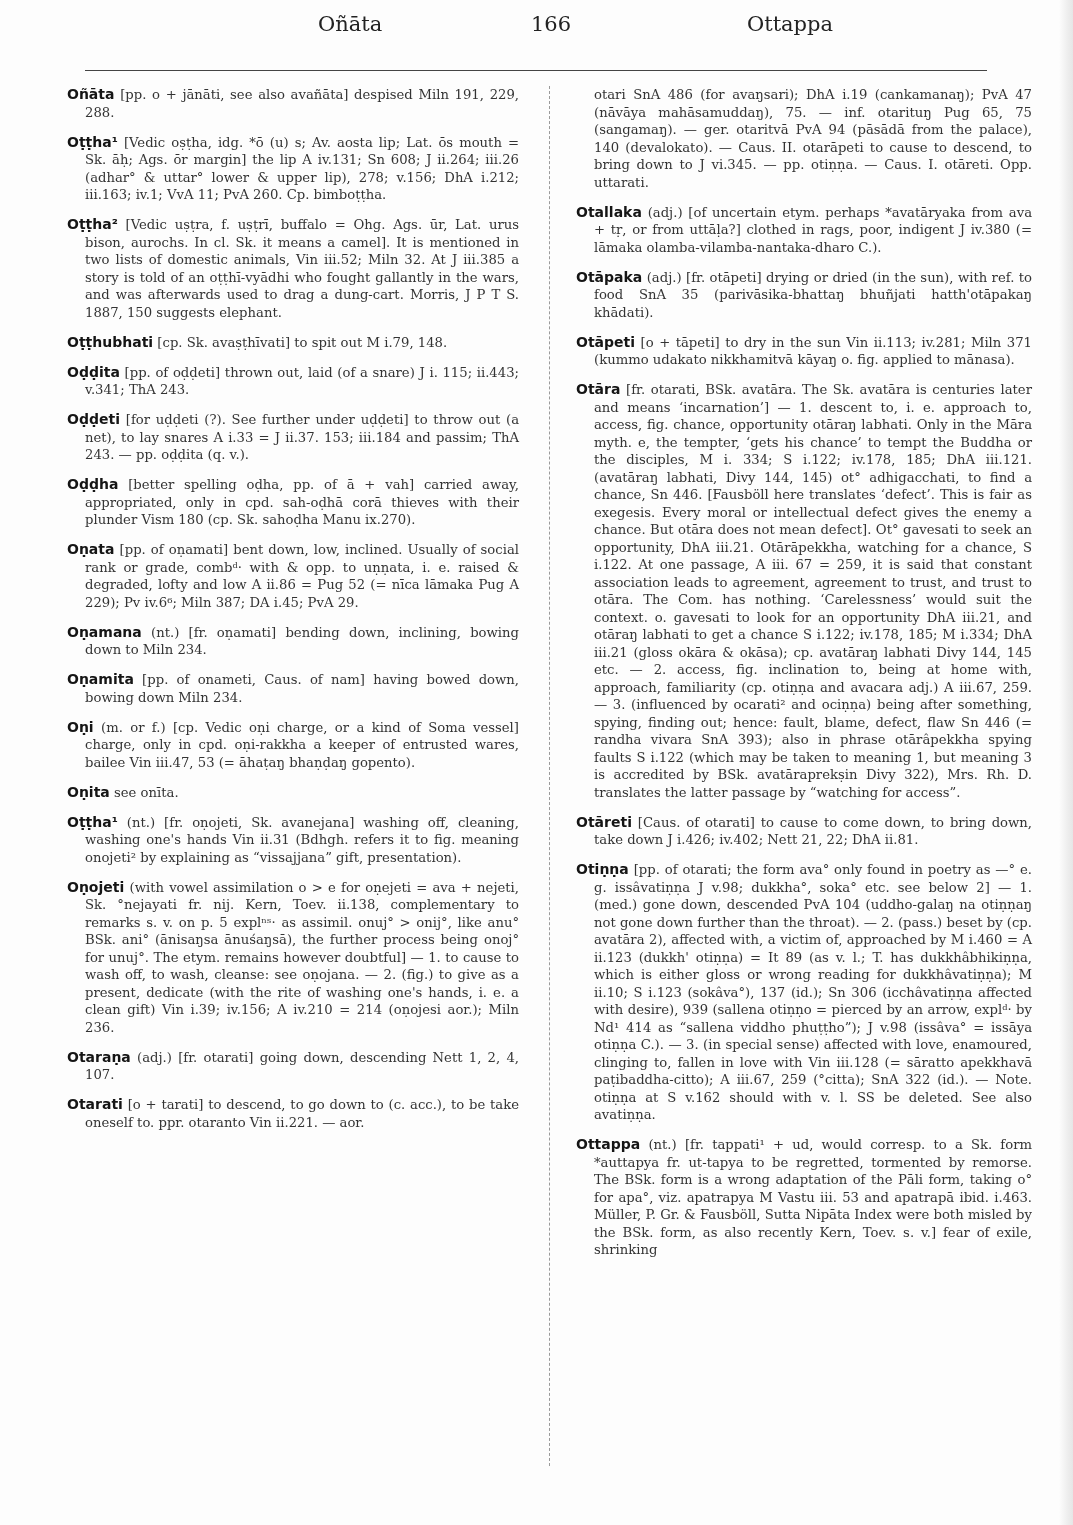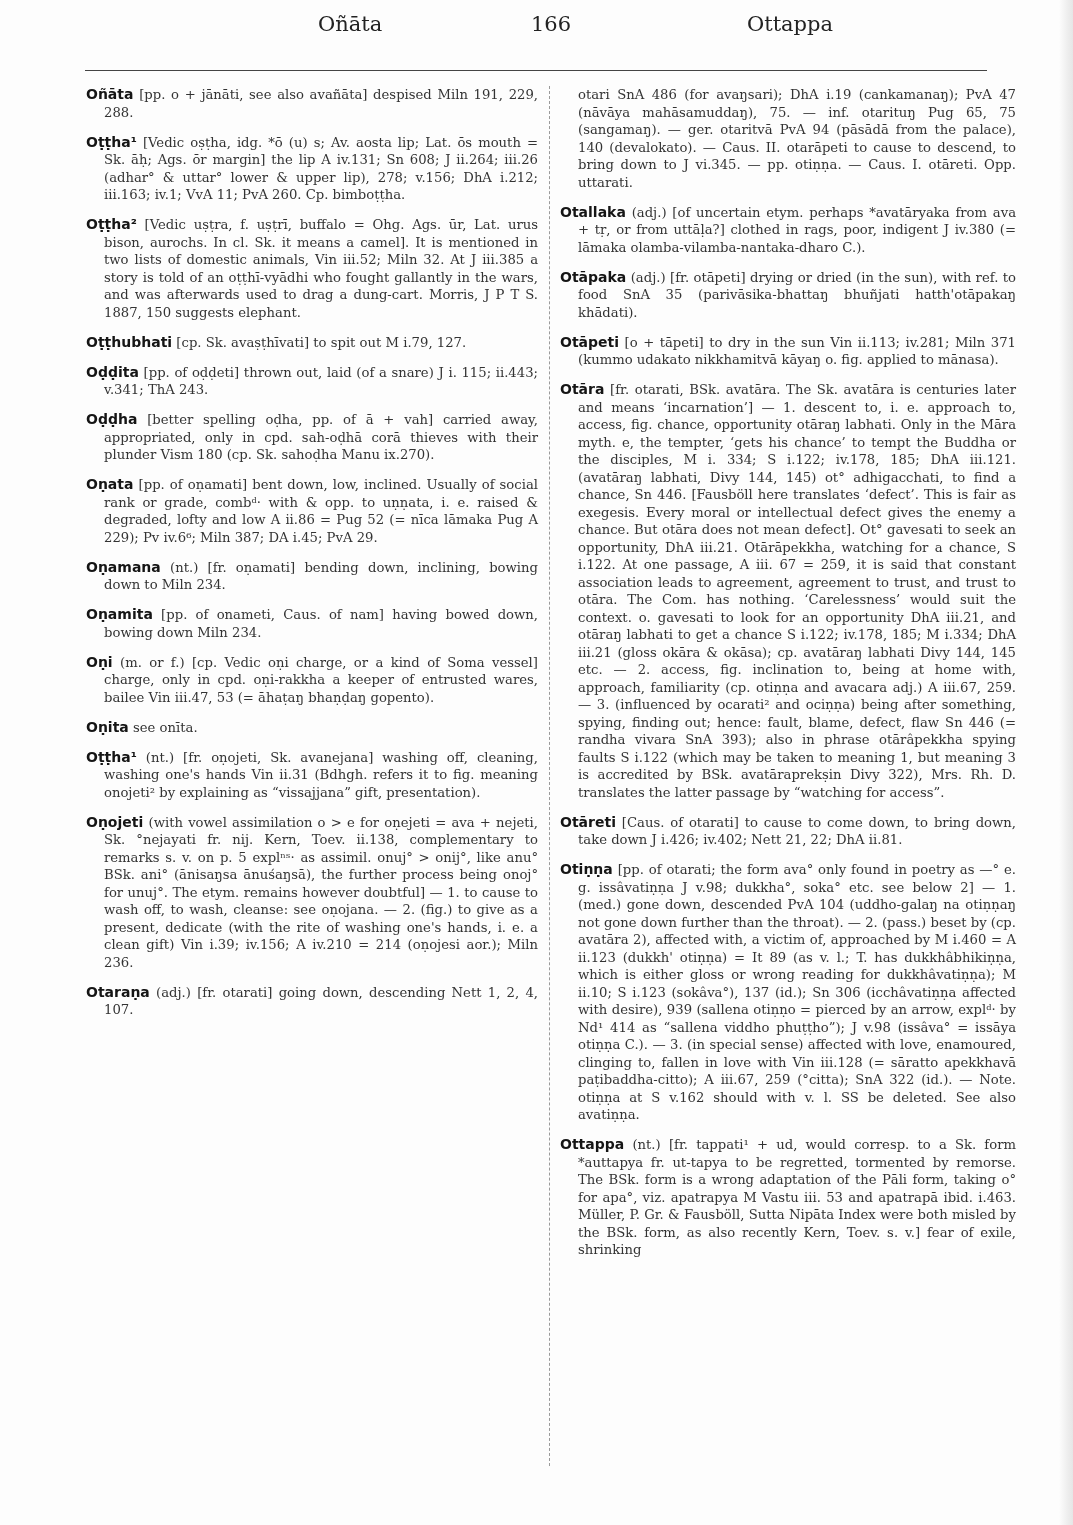--- a/index.html
+++ b/index.html
@@ -24,22 +24,22 @@
   .hdr-right { left: 662px; }
   .rule {
     position: absolute; top: 70px; left: 85px; width: 902px; height: 0;
     border-top: 1.5px solid #444;
   }
   .col {
     position: absolute; top: 86px;
     font-size: 13.2px; line-height: 17.5px;
     text-align: justify; hyphens: auto;
   }
-  .col-left { left: 86px; width: 452px; }
-  .col-right { left: 560px; width: 456px; }
+  .col-left { left: 67px; width: 452px; }
+  .col-right { left: 576px; width: 456px; }
   .divider {
     position: absolute; left: 549px; top: 86px; width: 0; height: 1380px;
     border-left: 1px dashed #9a9a9a;
   }
   .entry {
     margin: 0 0 12.5px 0;
     padding-left: 18px;
     text-indent: -18px;
   }
   .entry.cont { text-indent: 0; }
@@ -58,31 +58,33 @@
   <span class="hdr-left">Oñāta</span>
   <span class="hdr-center">166</span>
   <span class="hdr-right">Ottappa</span>
 </div>
 <div class="rule"></div>
 
 <div class="col col-left" id="col-left">
     <p class="entry"><span class="hw">Oñāta</span> <span class="body-text">[pp. o + jānāti, see also avañāta] despised Miln 191, 229, 288.</span></p>
     <p class="entry"><span class="hw">Oṭṭha¹</span> <span class="body-text">[Vedic oṣṭha, idg. *ō (u) s; Av. aosta lip; Lat. ōs mouth = Sk. āḥ; Ags. ōr margin] the lip A iv.131; Sn 608; J ii.264; iii.26 (adhar° &amp; uttar° lower &amp; upper lip), 278; v.156; DhA i.212; iii.163; iv.1; VvA 11; PvA 260. Cp. bimboṭṭha.</span></p>
     <p class="entry"><span class="hw">Oṭṭha²</span> <span class="body-text">[Vedic uṣṭra, f. uṣṭrī, buffalo = Ohg. Ags. ūr, Lat. urus bison, aurochs. In cl. Sk. it means a camel]. It is mentioned in two lists of domestic animals, Vin iii.52; Miln 32. At J iii.385 a story is told of an oṭṭhī-vyādhi who fought gallantly in the wars, and was afterwards used to drag a dung-cart. Morris, J P T S. 1887, 150 suggests elephant.</span></p>
-    <p class="entry"><span class="hw">Oṭṭhubhati</span> <span class="body-text">[cp. Sk. avaṣṭhīvati] to spit out M i.79, 127.</span></p>
+    <p class="entry"><span class="hw">Oṭṭhubhati</span> <span class="body-text">[cp. Sk. avaṣṭhīvati] to spit out M i.79, 148.</span></p>
     <p class="entry"><span class="hw">Oḍḍita</span> <span class="body-text">[pp. of oḍḍeti] thrown out, laid (of a snare) J i. 115; ii.443; v.341; ThA 243.</span></p>
+    <p class="entry"><span class="hw">Oḍḍeti</span> <span class="body-text">[for uḍḍeti (?). See further under uḍḍeti] to throw out (a net), to lay snares A i.33 = J ii.37. 153; iii.184 and passim; ThA 243. — pp. oḍḍita (q. v.).</span></p>
     <p class="entry"><span class="hw">Oḍḍha</span> <span class="body-text">[better spelling oḍha, pp. of ā + vah] carried away, appropriated, only in cpd. sah-oḍhā corā thieves with their plunder Vism 180 (cp. Sk. sahoḍha Manu ix.270).</span></p>
     <p class="entry"><span class="hw">Oṇata</span> <span class="body-text">[pp. of oṇamati] bent down, low, inclined. Usually of social rank or grade, combᵈ· with &amp; opp. to uṇṇata, i. e. raised &amp; degraded, lofty and low A ii.86 = Pug 52 (= nīca lāmaka Pug A 229); Pv iv.6⁶; Miln 387; DA i.45; PvA 29.</span></p>
     <p class="entry"><span class="hw">Oṇamana</span> <span class="body-text">(nt.) [fr. oṇamati] bending down, inclining, bowing down to Miln 234.</span></p>
     <p class="entry"><span class="hw">Oṇamita</span> <span class="body-text">[pp. of onameti, Caus. of nam] having bowed down, bowing down Miln 234.</span></p>
     <p class="entry"><span class="hw">Oṇi</span> <span class="body-text">(m. or f.) [cp. Vedic oṇi charge, or a kind of Soma vessel] charge, only in cpd. oṇi-rakkha a keeper of entrusted wares, bailee Vin iii.47, 53 (= āhaṭaŋ bhaṇḍaŋ gopento).</span></p>
     <p class="entry"><span class="hw">Oṇita</span> <span class="body-text">see onīta.</span></p>
     <p class="entry"><span class="hw">Oṭṭha¹</span> <span class="body-text">(nt.) [fr. oṇojeti, Sk. avanejana] washing off, cleaning, washing one's hands Vin ii.31 (Bdhgh. refers it to fig. meaning onojeti² by explaining as “vissajjana” gift, presentation).</span></p>
     <p class="entry"><span class="hw">Oṇojeti</span> <span class="body-text">(with vowel assimilation o &gt; e for oṇejeti = ava + nejeti, Sk. °nejayati fr. nij. Kern, Toev. ii.138, complementary to remarks s. v. on p. 5 explⁿˢ· as assimil. onuj° &gt; onij°, like anu° BSk. ani° (ānisaŋsa  ānuśaŋsā), the further process being onoj° for unuj°. The etym. remains however doubtful] — 1. to cause to wash off, to wash, cleanse: see oṇojana. — 2. (fig.) to give as a present, dedicate (with the rite of washing one's hands, i. e. a clean gift) Vin i.39; iv.156; A iv.210 = 214 (oṇojesi aor.); Miln 236.</span></p>
     <p class="entry"><span class="hw">Otaraṇa</span> <span class="body-text">(adj.) [fr. otarati] going down, descending Nett 1, 2, 4, 107.</span></p>
+    <p class="entry"><span class="hw">Otarati</span> <span class="body-text">[o + tarati] to descend, to go down to (c. acc.), to be take oneself to. ppr. otaranto Vin ii.221. — aor.</span></p>
   </div>
 <div class="divider"></div>
 <div class="col col-right" id="col-right">
     <p class="entry cont"><span class="body-text">otari SnA 486 (for avaŋsari); DhA i.19 (cankamanaŋ); PvA 47 (nāvāya mahāsamuddaŋ), 75. — inf. otarituŋ Pug 65, 75 (sangamaŋ). — ger. otaritvā PvA 94 (pāsādā from the palace), 140 (devalokato). — Caus. II. otarāpeti to cause to descend, to bring down to J vi.345. — pp. otiṇṇa. — Caus. I. otāreti. Opp. uttarati.</span></p>
     <p class="entry"><span class="hw">Otallaka</span> <span class="body-text">(adj.) [of uncertain etym. perhaps *avatāryaka from ava + tṛ, or from uttāḷa?] clothed in rags, poor, indigent J iv.380 (= lāmaka olamba-vilamba-nantaka-dharo C.).</span></p>
     <p class="entry"><span class="hw">Otāpaka</span> <span class="body-text">(adj.) [fr. otāpeti] drying or dried (in the sun), with ref. to food SnA 35 (parivāsika-bhattaŋ bhuñjati hatth'otāpakaŋ khādati).</span></p>
     <p class="entry"><span class="hw">Otāpeti</span> <span class="body-text">[o + tāpeti] to dry in the sun Vin ii.113; iv.281; Miln 371 (kummo udakato nikkhamitvā kāyaŋ o. fig. applied to mānasa).</span></p>
     <p class="entry"><span class="hw">Otāra</span> <span class="body-text">[fr. otarati, BSk. avatāra. The Sk. avatāra is centuries later and means ‘incarnation’] — 1. descent to, i. e. approach to, access, fig. chance, opportunity otāraŋ labhati. Only in the Māra myth. e, the tempter, ‘gets his chance’ to tempt the Buddha or the disciples, M i. 334; S i.122; iv.178, 185; DhA iii.121. (avatāraŋ labhati, Divy 144, 145) ot° adhigacchati, to find a chance, Sn 446. [Fausböll here translates ‘defect’. This is fair as exegesis. Every moral or intellectual defect gives the enemy a chance. But otāra does not mean defect]. Ot° gavesati to seek an opportunity, DhA iii.21. Otārāpekkha, watching for a chance, S i.122. At one passage, A iii. 67 = 259, it is said that constant association leads to agreement, agreement to trust, and trust to otāra. The Com. has nothing. ‘Carelessness’ would suit the context. o. gavesati to look for an opportunity DhA iii.21, and otāraŋ labhati to get a chance S i.122; iv.178, 185; M i.334; DhA iii.21 (gloss okāra &amp; okāsa); cp. avatāraŋ labhati Divy 144, 145 etc. — 2. access, fig. inclination to, being at home with, approach, familiarity (cp. otiṇṇa and avacara adj.) A iii.67, 259. — 3. (influenced by ocarati² and ociṇṇa) being after something, spying, finding out; hence: fault, blame, defect, flaw Sn 446 (= randha vivara SnA 393); also in phrase otārâpekkha spying faults S i.122 (which may be taken to meaning 1, but meaning 3 is accredited by BSk. avatāraprekṣin Divy 322), Mrs. Rh. D. translates the latter passage by “watching for access”.</span></p>
     <p class="entry"><span class="hw">Otāreti</span> <span class="body-text">[Caus. of otarati] to cause to come down, to bring down, take down J i.426; iv.402; Nett 21, 22; DhA ii.81.</span></p>
     <p class="entry"><span class="hw">Otiṇṇa</span> <span class="body-text">[pp. of otarati; the form ava° only found in poetry as —° e. g. issâvatiṇṇa J v.98; dukkha°, soka° etc. see below 2] — 1. (med.) gone down, descended PvA 104 (uddho-galaŋ na otiṇṇaŋ not gone down further than the throat). — 2. (pass.) beset by (cp. avatāra 2), affected with, a victim of, approached by M i.460 = A ii.123 (dukkh' otiṇṇa) = It 89 (as v. l.; T. has dukkhâbhikiṇṇa, which is either gloss or wrong reading for dukkhâvatiṇṇa); M ii.10; S i.123 (sokâva°), 137 (id.); Sn 306 (icchâvatiṇṇa affected with desire), 939 (sallena otiṇṇo = pierced by an arrow, explᵈ· by Nd¹ 414 as “sallena viddho phuṭṭho”); J v.98 (issâva° = issāya otiṇṇa C.). — 3. (in special sense) affected with love, enamoured, clinging to, fallen in love with Vin iii.128 (= sāratto apekkhavā paṭibaddha-citto); A iii.67, 259 (°citta); SnA 322 (id.). — Note. otiṇṇa at S v.162 should with v. l. SS be deleted. See also avatiṇṇa.</span></p>

